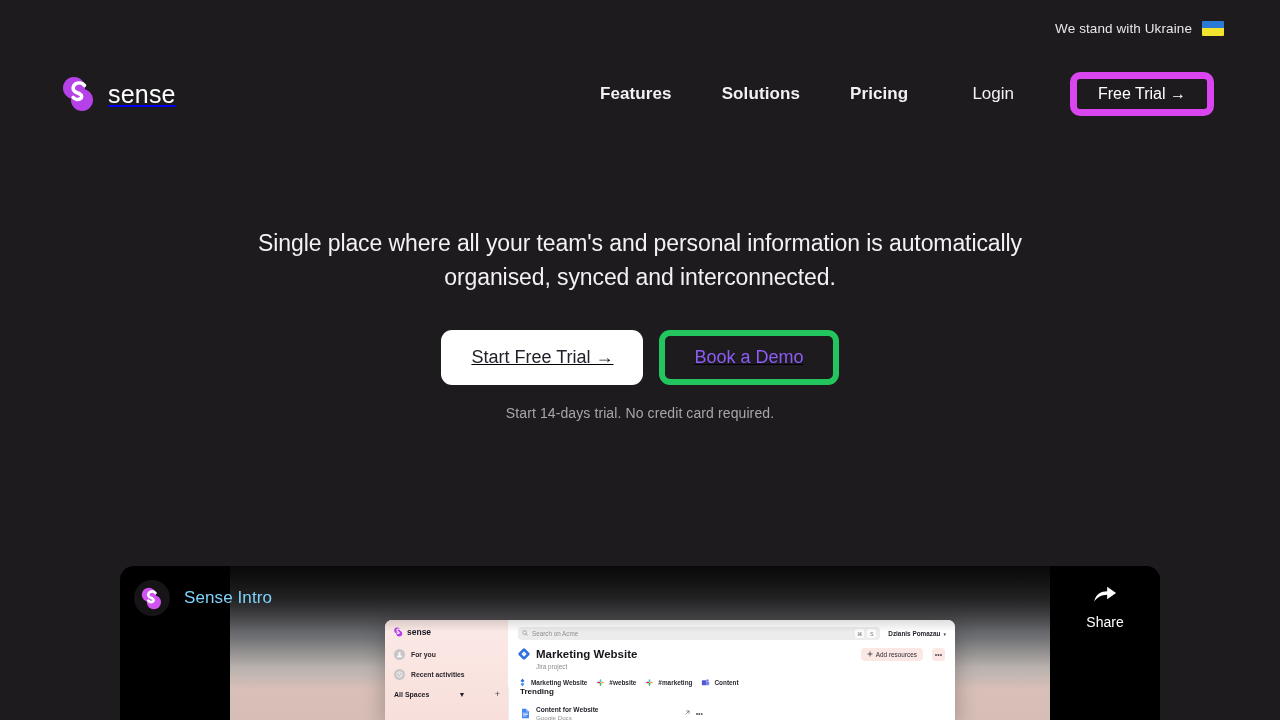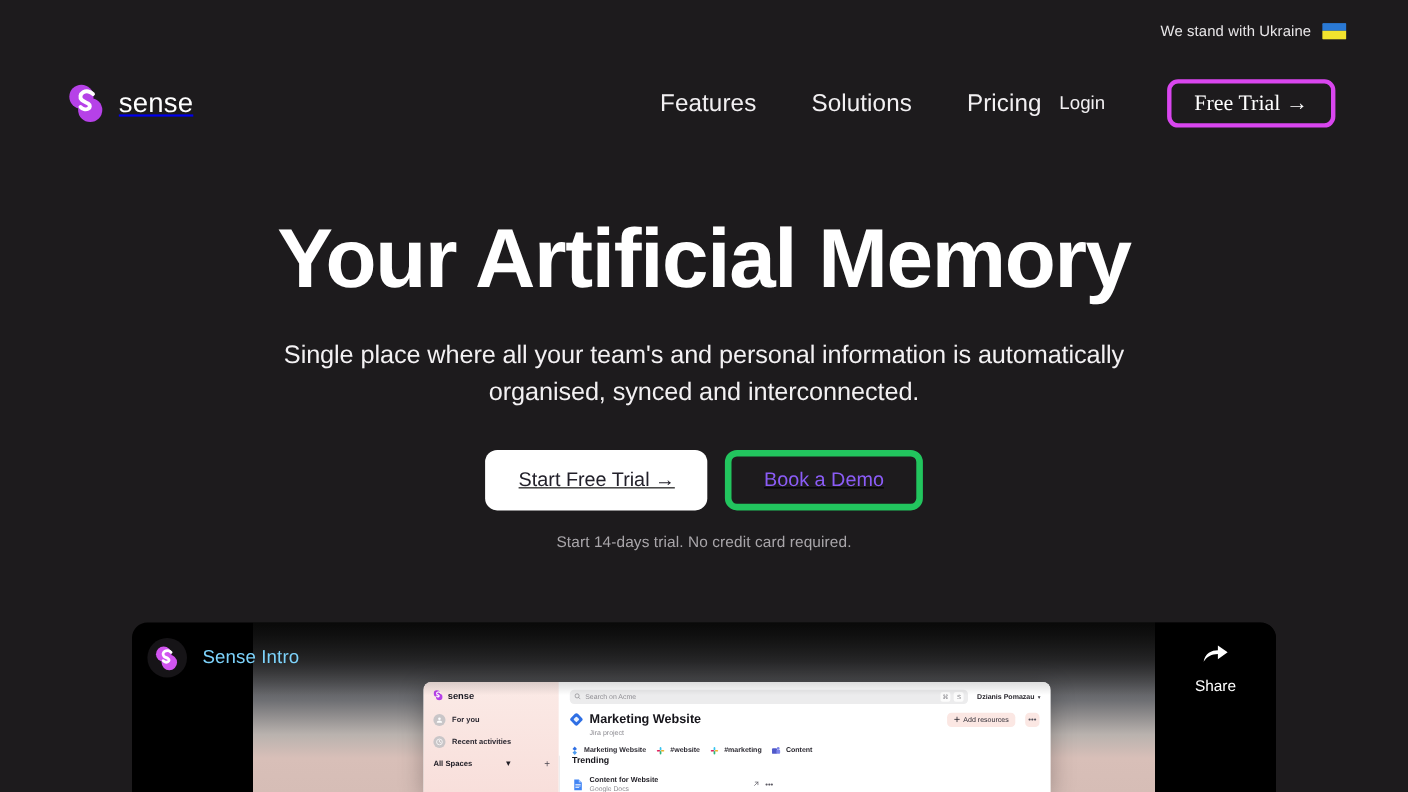--- a/index.html
+++ b/index.html
@@ -43,38 +43,38 @@
   .brand-mark { width: 34px; height: 36px; display: block; }
   .brand-name {
     font-size: 25px; color: #fff; letter-spacing: .2px; font-weight: 400;
   }
 
   .main-nav {
     position: absolute; left: 600px; top: 50%; transform: translateY(-50%);
     display: flex; align-items: center;
   }
   .nav-link {
-    font-size: 22px; color: #f2f0f2; text-decoration: none;
-    margin-right: 50px; white-space: nowrap; letter-spacing: .1px;
+    font-size: 17px; color: #f2f0f2; text-decoration: none;
+    margin-right: 50px; white-space: nowrap; letter-spacing: .1px; font-weight: bold;
   }
   .nav-link:last-child { margin-right: 0; }
 
   .header-actions {
     position: absolute; right: 66px; top: 50%; transform: translateY(-50%);
     display: flex; align-items: center; gap: 56px;
   }
   .login-link {
     font-size: 17px; color: #f2f0f2; text-decoration: none;
   }
   .btn-trial-outline {
     display: inline-flex; align-items: center; justify-content: center;
     height: 44px; padding: 0 21px;
-    border: 4px solid #d946ef; border-radius: 10px;
+    border: 7px solid #d946ef; border-radius: 10px;
     background: transparent; color: #ffffff;
-    font-size: 20px; font-family: Liberation Serif, serif; cursor: pointer;
+    font-size: 16px; font-family: Liberation Sans, sans-serif; cursor: pointer;
     white-space: nowrap;
   }
 
   
   .hero { position: absolute; top: 196px; left: 0; right: 0; text-align: center; }
   .hero-title {
     font-size: 76px; line-height: 1.04; font-weight: 700;
     color: #ffffff; letter-spacing: -1.2px;
   }
   .hero-sub {
@@ -261,21 +261,20 @@
     <a class="nav-link" href="#">Pricing</a>
   </nav>
 
   <div class="header-actions">
     <a class="login-link" href="#">Login</a>
     <button class="btn-trial-outline">Free Trial →</button>
   </div>
 </header>
 
 <section class="hero">
-  <h1 class="hero-title">Your Artificial Memory</h1>
   <p class="hero-sub">Single place where all your team's and personal information is automatically organised, synced and interconnected.</p>
 
   <div class="hero-cta">
     <button class="btn-primary">Start Free Trial →</button>
     <button class="btn-secondary">Book a Demo</button>
   </div>
 
   <p class="hero-note">Start 14-days trial. No credit card required.</p>
 </section>
 

